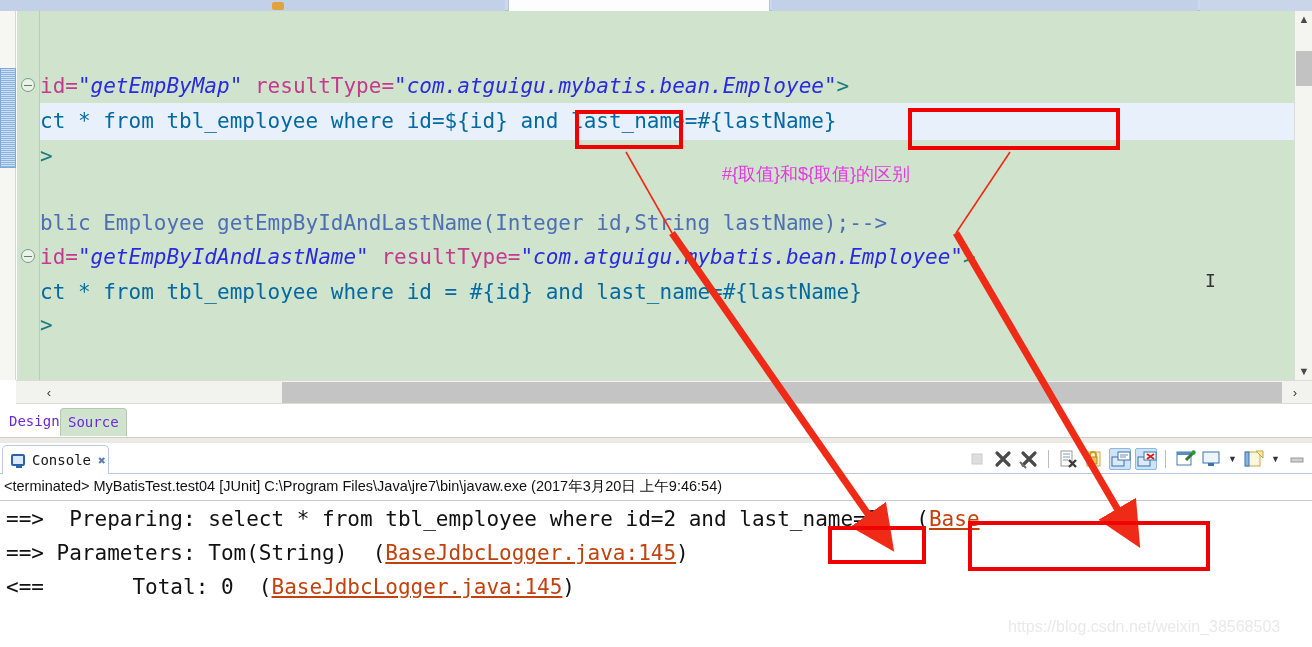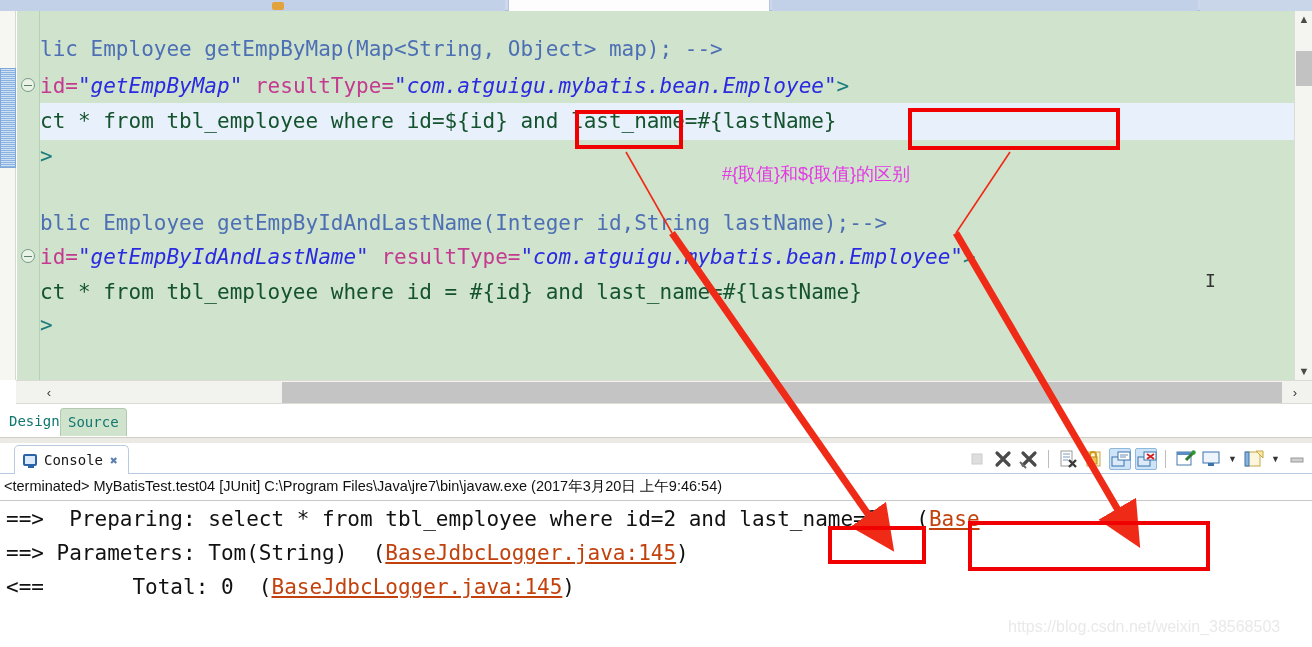--- a/index.html
+++ b/index.html
@@ -57,21 +57,21 @@
     height:37px; line-height:37px;
     white-space:pre;
     font-family:"DejaVu Sans Mono", monospace;
     font-size:21px;
     letter-spacing:0px;
   }
   .code-line.hl { background:#e8f0fb; }
   .tok-cmt  { color:#4d6fb3; }
   .tok-attr { color:#c43a8f; }
   .tok-val  { color:#2a2ae0; font-style:italic; }
-  .tok-txt  { color:#14532d; }
+  .tok-txt  { color:#0369a1; }
   .tok-tag  { color:#1c7c7c; }
 
   .fold-marker {
     position:absolute; left:4px; width:14px; height:14px;
     border:1px solid #7a9a88; border-radius:50%;
     background:#e8f3e6;
   }
   .fold-marker:after {
     content:""; position:absolute; left:2px; top:6px; width:8px; height:1px; background:#5d7f6c;
   }
@@ -109,21 +109,21 @@
   }
 
   
   #ds-tabs {
     position:absolute; left:0; top:404px; width:1312px; height:34px;
     background:#ffffff; border-bottom:1px solid #cfcfc8;
   }
   .ds-tab {
     position:absolute; top:4px; height:28px; line-height:26px;
     font-family:"DejaVu Sans Mono", monospace; font-size:14px;
-    color:#0f766e; padding:0 7px;
+    color:#6d28d9; padding:0 7px;
   }
   .ds-tab.inactive { left:2px; background:transparent; }
   .ds-tab.active {
     left:60px; background:#cfe3cd;
     border:1px solid #b4c9b2; border-bottom:none;
     border-radius:4px 4px 0 0;
     text-align:right;
   }
   #ds-sep {
     position:absolute; left:0; top:438px; width:1312px; height:5px; background:#eceae4;
@@ -136,23 +136,23 @@
   }
   #console-tabbar {
     position:absolute; left:0; top:0; width:1312px; height:31px;
     background:#ffffff; border-bottom:1px solid #b9cbe0;
   }
   #console-tab {
     position:absolute; left:2px; top:2px; height:29px;
     background:#ffffff;
     border:1px solid #b9cbe0; border-bottom:none;
     border-radius:5px 5px 0 0;
-    padding:0 10px 0 8px;
+    padding:0 2px 0 8px;
     display:flex; align-items:center; gap:7px;
-    font-family:"DejaVu Sans Mono", monospace; font-size:14px; color:#141414;margin-left:12px;
+    font-family:"DejaVu Sans Mono", monospace; font-size:14px; color:#141414;
   }
   #console-tab .mon-icon {
     width:14px; height:12px; border:2px solid #2a63a8; border-radius:2px;
     background:#dbe9f8; position:relative;
   }
   #console-tab .mon-icon:after{
     content:""; position:absolute; left:3px; bottom:-4px; width:6px; height:3px; background:#2a63a8;
   }
   #console-tab .close-x { color:#5d7fb0; font-size:13px; font-weight:bold; }
 
@@ -216,21 +216,20 @@
 
 <div id="editor">
   <div id="editor-left-strip">
     <div id="left-thumb"></div>
   </div>
   <div id="fold-gutter">
       <div class="fold-marker" style="top: 67px;"></div>
       <div class="fold-marker" style="top: 238px;"></div>
     </div>
   <div id="code-area">
-      <div class="code-line" style="top: 20px;"><span class="tok-cmt">lic Employee getEmpByMap(Map&lt;String, Object&gt; map); --&gt;</span></div>
       <div class="code-line" style="top: 57px;"><span class="tok-attr">id=</span><span class="tok-val">"getEmpByMap"</span><span class="tok-txt"> </span><span class="tok-attr">resultType=</span><span class="tok-val">"com.atguigu.mybatis.bean.Employee"</span><span class="tok-tag">&gt;</span></div>
       <div class="code-line hl" style="top: 92px;"><span class="tok-txt">ct * from tbl_employee where id=${id} and last_name=#{lastName}</span></div>
       <div class="code-line" style="top: 127px;"><span class="tok-tag">&gt;</span></div>
       <div class="code-line" style="top: 194px;"><span class="tok-cmt">blic Employee getEmpByIdAndLastName(Integer id,String lastName);--&gt;</span></div>
       <div class="code-line" style="top: 228px;"><span class="tok-attr">id=</span><span class="tok-val">"getEmpByIdAndLastName"</span><span class="tok-txt"> </span><span class="tok-attr">resultType=</span><span class="tok-val">"com.atguigu.mybatis.bean.Employee"</span><span class="tok-tag">&gt;</span></div>
       <div class="code-line" style="top: 263px;"><span class="tok-txt">ct * from tbl_employee where id = #{id} and last_name=#{lastName}</span></div>
       <div class="code-line" style="top: 296px;"><span class="tok-tag">&gt;</span></div>
     </div>
 
   <div id="v-scroll">

